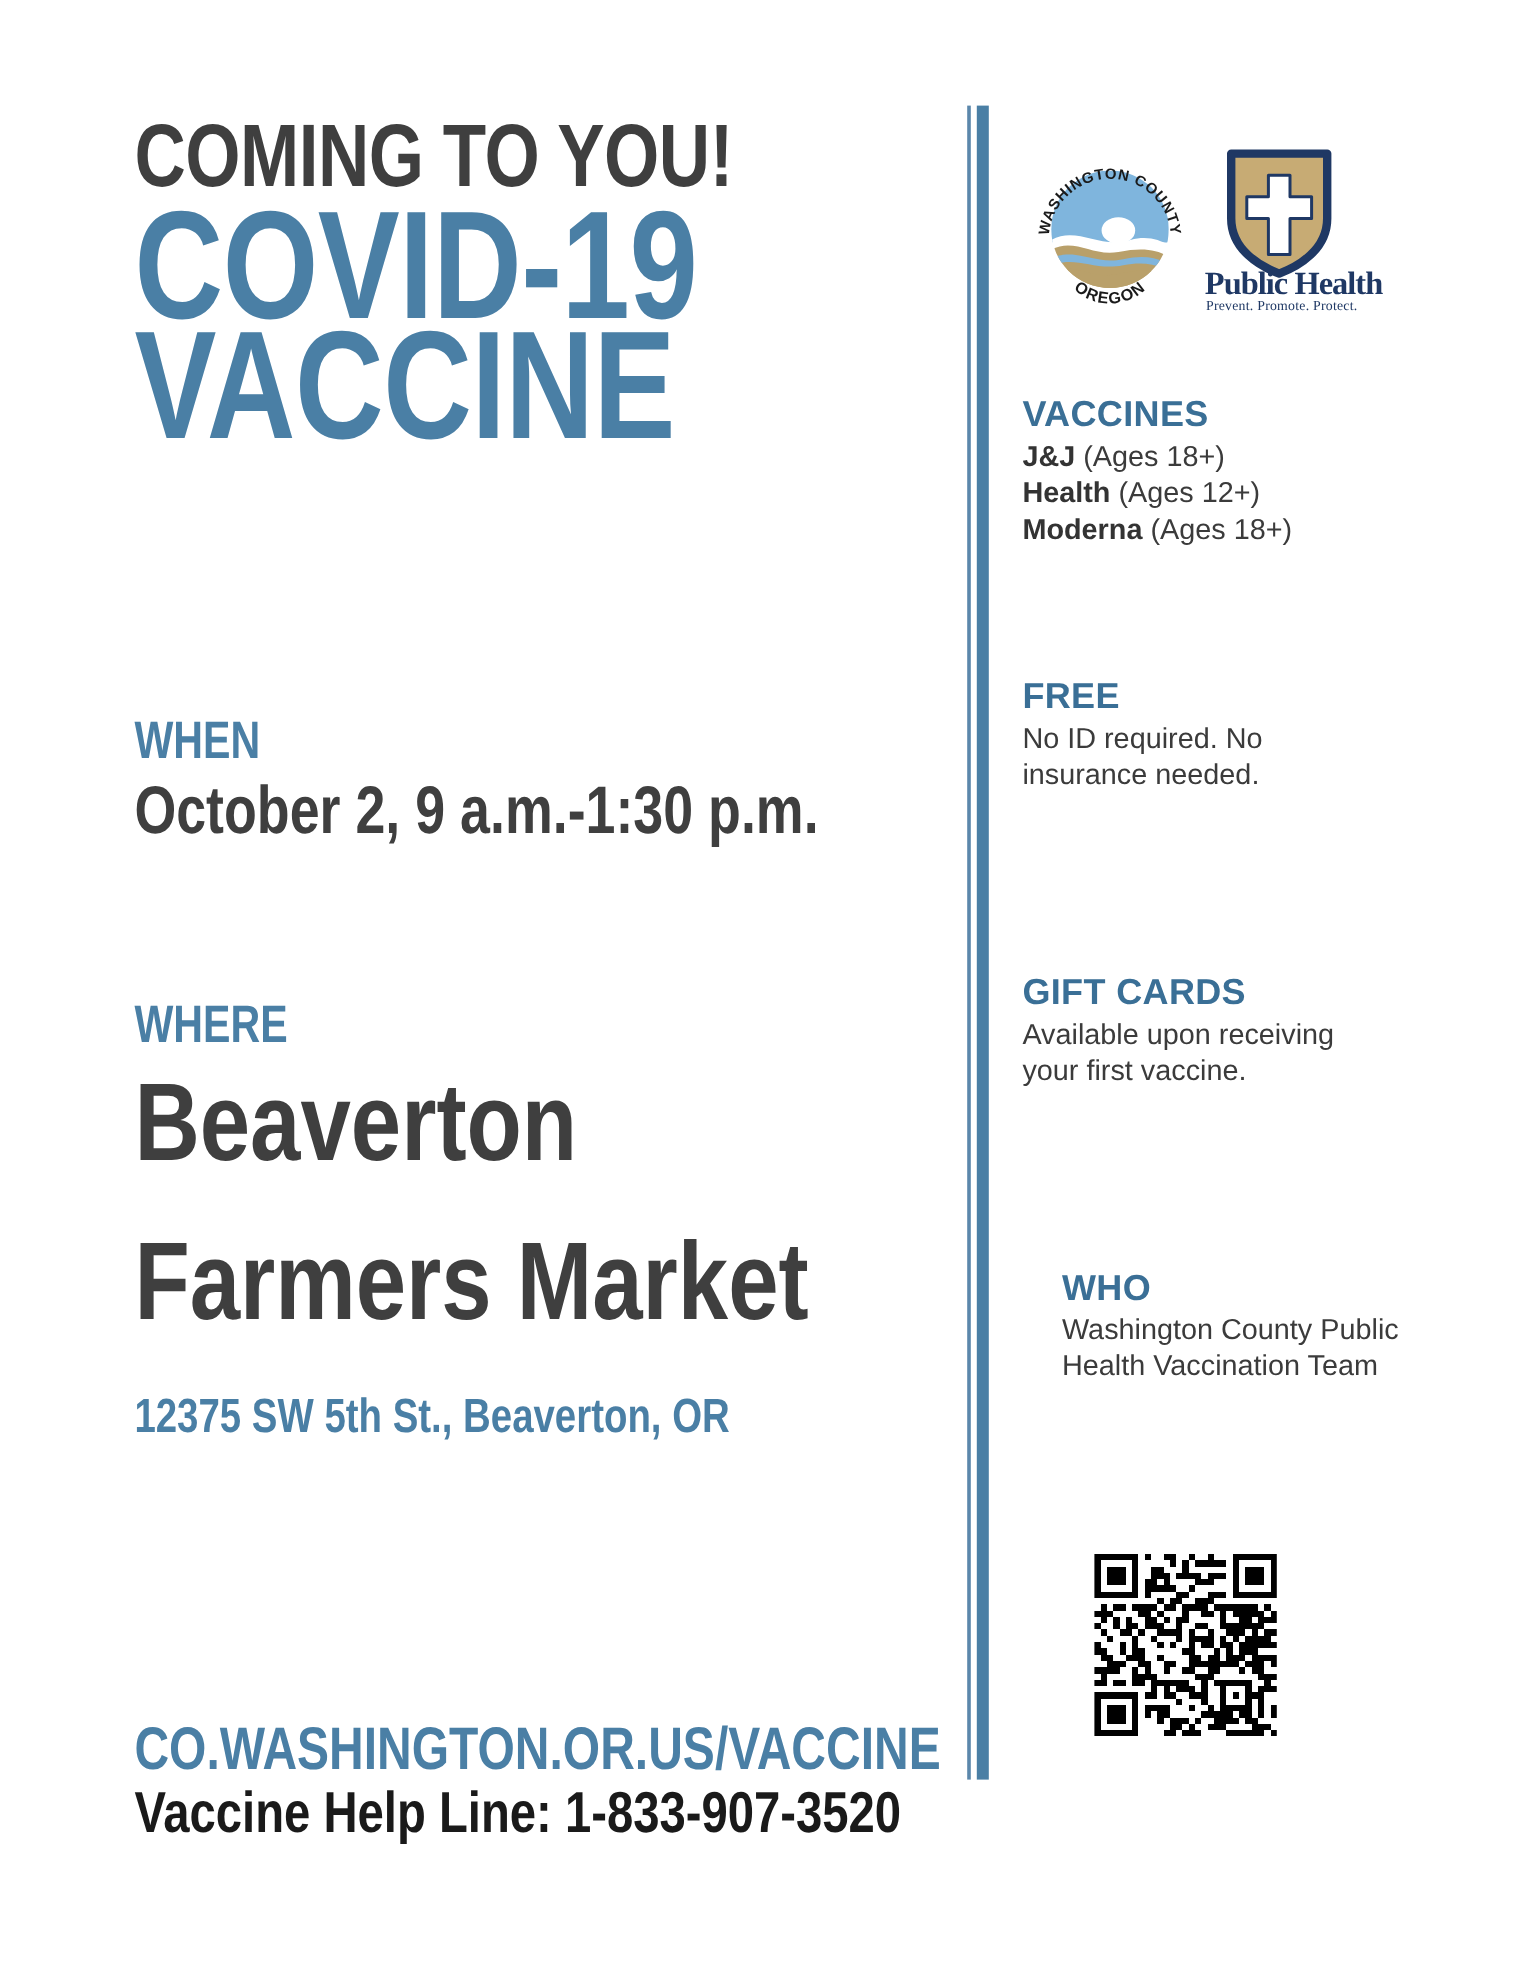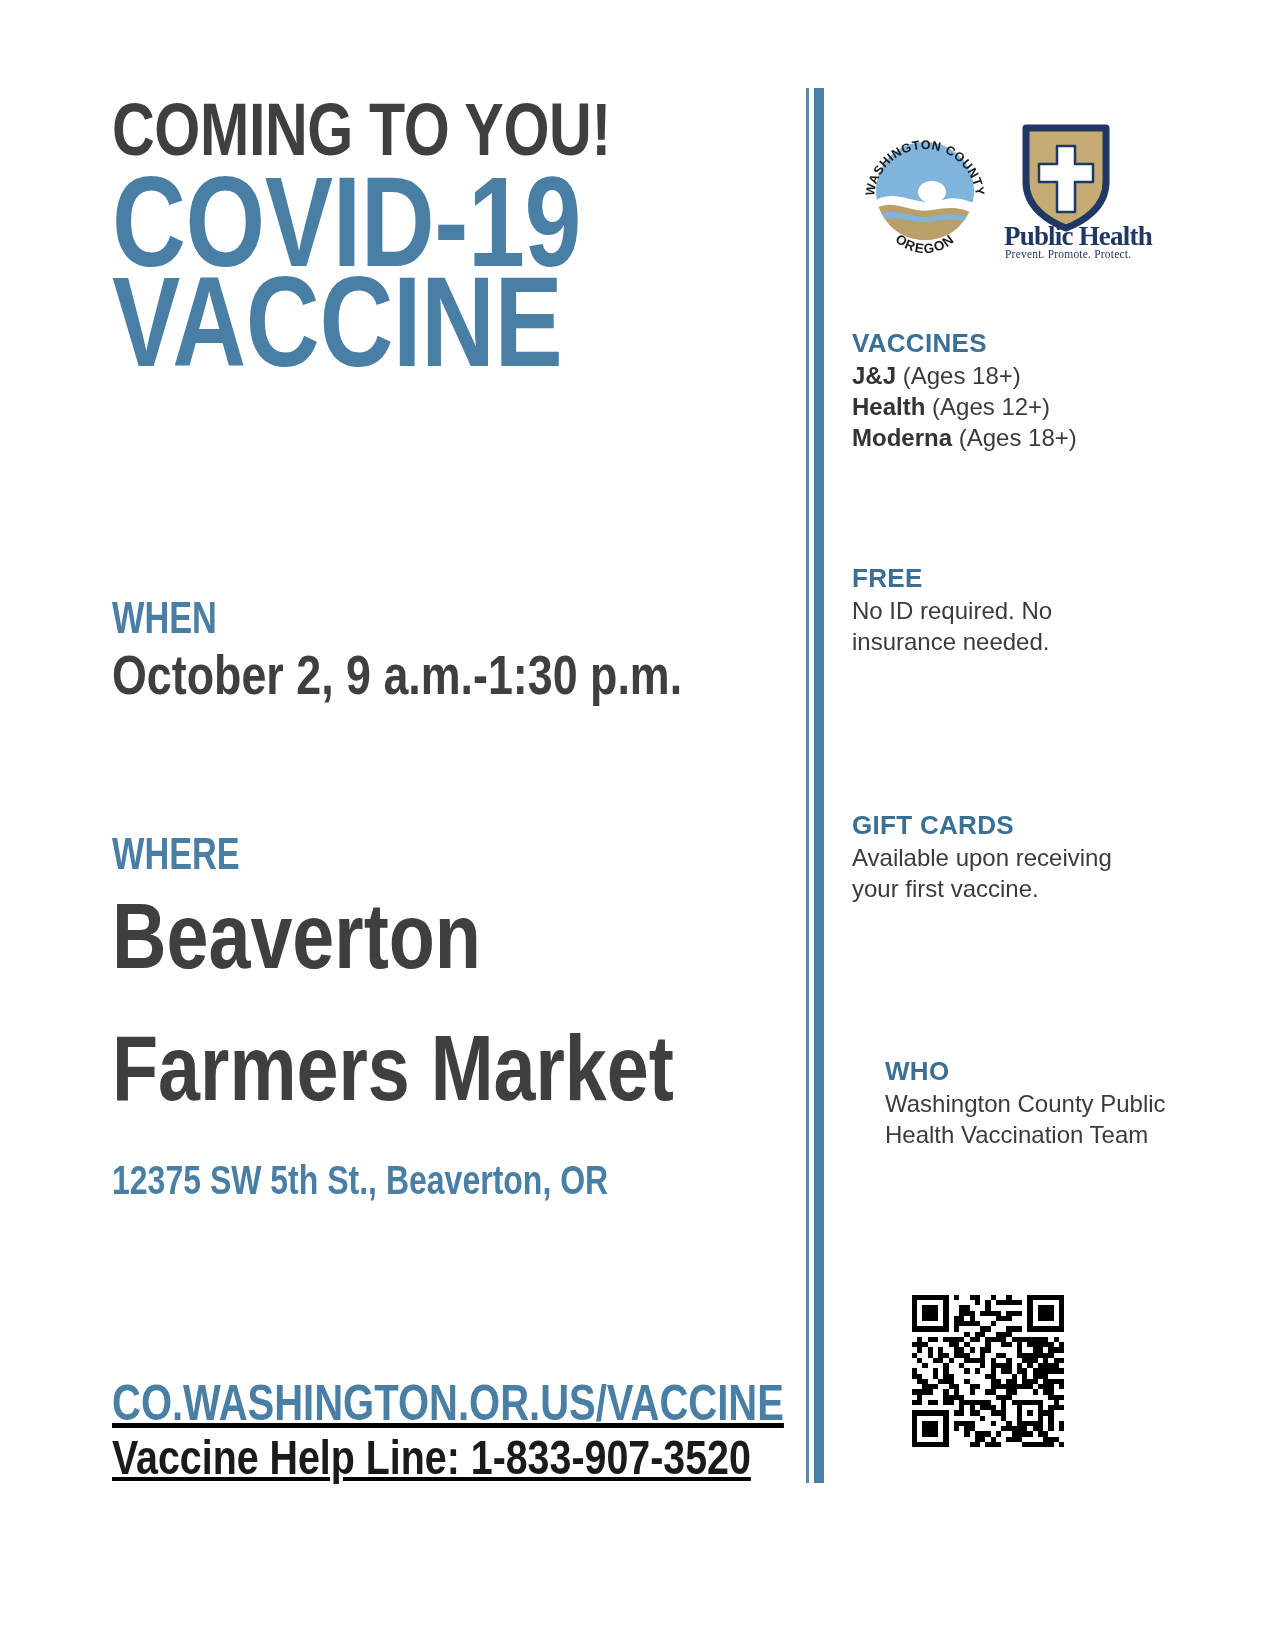--- a/index.html
+++ b/index.html
@@ -87,21 +87,21 @@
     white-space:nowrap;
   }
   .phone{
     font-family:"Liberation Sans Narrow","Liberation Sans",sans-serif;
     font-weight:bold;font-size:48px;line-height:1.0;
     color:#1a1a1a;transform:scaleX(0.82);transform-origin:left center;
     white-space:nowrap;margin-top:6px;
   }
   .rsec{position:absolute;left:852px;width:310px;}
   .rhead{
-    font-size:26px;font-weight:bold;color:#3a6f96;
+    font-size:30px;font-weight:bold;color:#3a6f96;
     line-height:1.05;margin:0 0 4px 0;letter-spacing:0.3px;
   }
   .rbody{
     font-size:24px;color:#3b3b3b;line-height:1.28;margin:0;
   }
   .rbody b{font-weight:bold;color:#333;}
 
   
   .logos{position:absolute;left:852px;top:118px;width:320px;height:150px;}
 
@@ -132,21 +132,21 @@
     <div class="val-dark">October 2, 9 a.m.-1:30 p.m.</div>
   </div>
 
   <div class="blk" style="top:832px;">
     <div class="kicker">WHERE</div>
     <div class="venue" style="margin-top:14px;">Beaverton</div>
     <div class="venue" style="margin-top:38px;">Farmers Market</div>
     <div class="addr" style="margin-top:44px;">12375 SW 5th St., Beaverton, OR</div>
   </div>
 
-  <div class="blk" style="top:1378px;text-decoration:underline;">
+  <div class="blk" style="top:1432px;">
     <div class="url">CO.WASHINGTON.OR.US/VACCINE</div>
     <div class="phone">Vaccine Help Line: 1-833-907-3520</div>
   </div>
 
   <div class="logos">
 
     <div class="wc-logo">
       <svg viewBox="0 0 146 146" width="146" height="146">
         <defs>
           <path id="arcTop" d="M 22,82 A 51,51 0 0 1 124,82" fill="none"></path>

